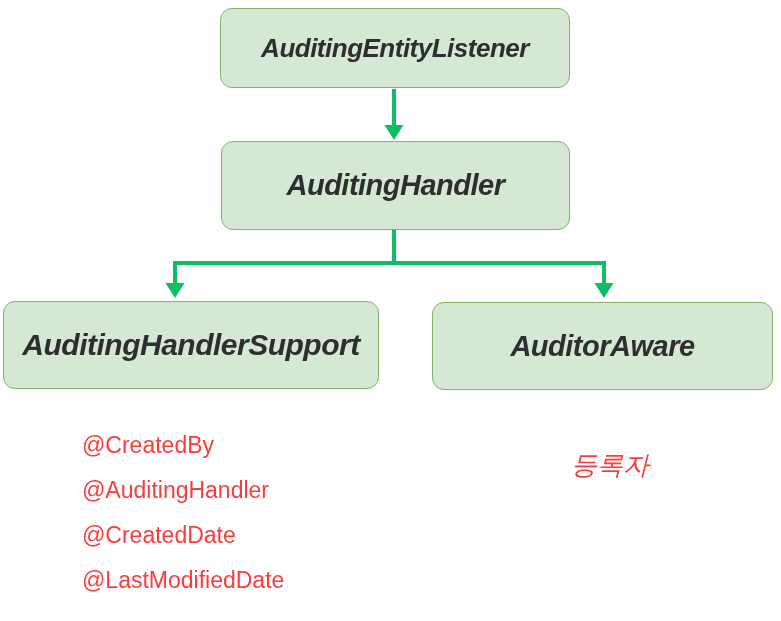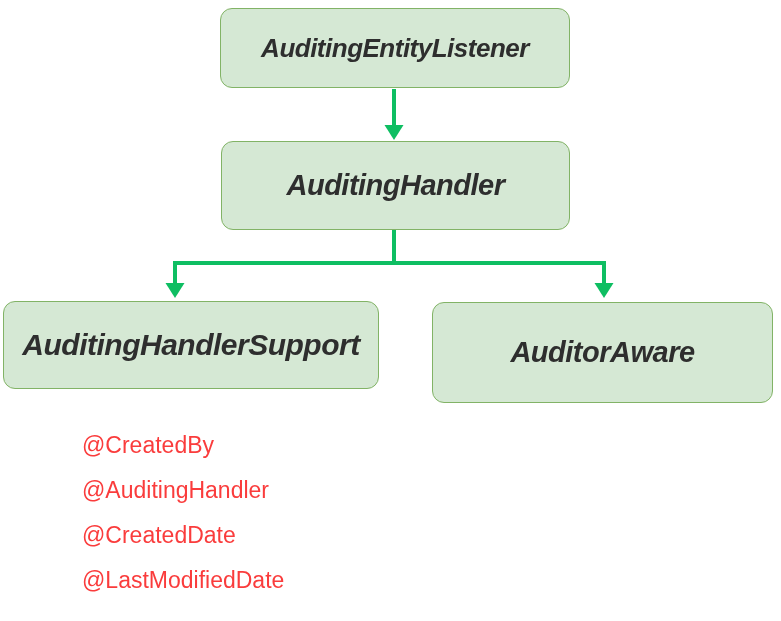--- a/index.html
+++ b/index.html
@@ -53,21 +53,21 @@
     color: var(--node-text);
     letter-spacing: -0.5px;
     white-space: nowrap;
   }
   .node-entity-listener   { left: 220px; top: 8px;   width: 350px; height: 80px; }
   .node-entity-listener .node-label { font-size: 26px; }
   .node-handler           { left: 221px; top: 141px; width: 349px; height: 89px; }
   .node-handler .node-label { font-size: 29px; text-align: right; }
   .node-handler-support   { left: 3px;   top: 301px; width: 376px; height: 88px; }
   .node-handler-support .node-label { font-size: 30px; }
-  .node-auditor-aware     { left: 432px; top: 302px; width: 341px; height: 101px; }
+  .node-auditor-aware     { left: 432px; top: 302px; width: 341px; height: 88px; }
   .node-auditor-aware .node-label { font-size: 29px; }
   .annotation-list-left {
     position: absolute;
     left: 82px; top: 423px;
     width: 260px;
   }
   .annotation-list-left .annotation {
     font-size: 23px;
     line-height: 45px;
     color: var(--annotation-text);
@@ -132,15 +132,16 @@
   </div>
 
   <div class="annotation-list-left">
     <div class="annotation">@CreatedBy</div>
     <div class="annotation">@AuditingHandler</div>
     <div class="annotation">@CreatedDate</div>
     <div class="annotation">@LastModifiedDate</div>
   </div>
 
   <div class="annotation-list-right">
+    <div class="annotation">등록자</div>
   </div>
 
 </div>
 
 </body></html>

